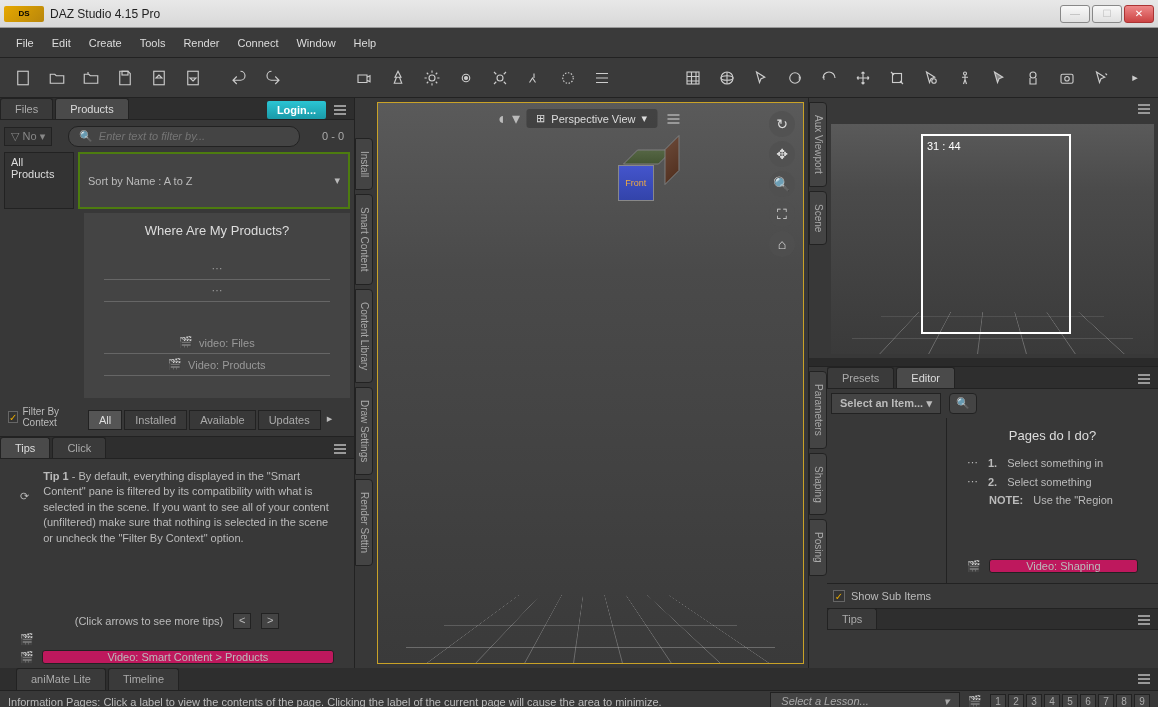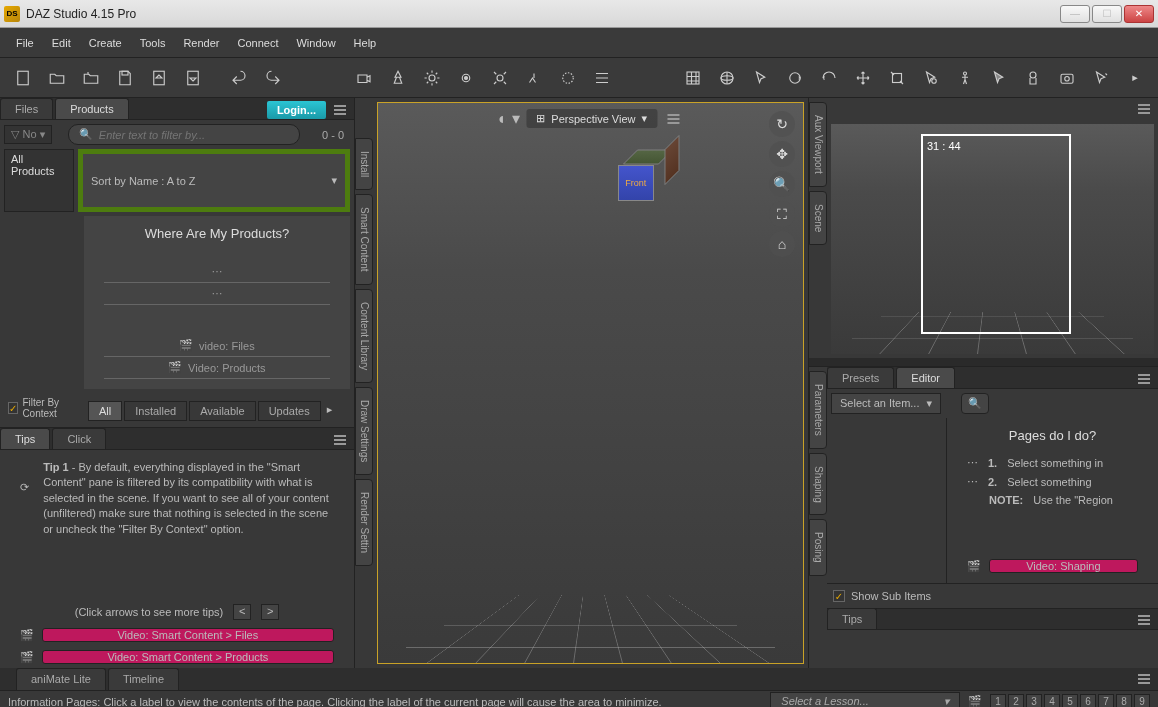--- a/index.html
+++ b/index.html
@@ -1,19 +1,19 @@
 <!DOCTYPE html>
 <html><head>
 <meta charset="utf-8">
 <style>
 * { margin: 0; padding: 0; box-sizing: border-box; font-family: Arial, sans-serif; font-size: 11px; }
 body { background: #3a3a3a; color: #bbb; overflow: hidden; width: 1158px; height: 707px; }
 
 .window-chrome { background: linear-gradient(#e8e8e8, #d8d8d8); height: 28px; display: flex; align-items: center; border-bottom: 1px solid #999; padding: 0 4px; }
-.window-icon { width: 16px; height: 16px; background: linear-gradient(135deg, #e6a800, #b8860b); margin-right: 6px; border-radius: 2px; display:flex; align-items:center; justify-content:center; font-size:8px; color:#000; font-weight:bold; }
+.window-icon { width: 40px; height: 16px; background: linear-gradient(135deg, #e6a800, #b8860b); margin-right: 6px; border-radius: 2px; display:flex; align-items:center; justify-content:center; font-size:8px; color:#000; font-weight:bold; }
 .window-title { color: #222; font-size: 12px; flex: 1; }
 .window-controls { display: flex; gap: 2px; }
 .win-btn { width: 30px; height: 18px; border: 1px solid #888; background: linear-gradient(#f8f8f8,#e0e0e0); display:flex; align-items:center; justify-content:center; font-size:10px; cursor:pointer; border-radius: 3px; }
 .win-btn.close { background: linear-gradient(#e88,#c44); color:#fff; border-color:#a33; }
 
 .menubar { background: #3a3a3a; height: 30px; display: flex; align-items: center; padding: 0 8px; gap: 2px; border-bottom: 1px solid #222; }
 .menu-item { padding: 2px 8px; color: #ddd; cursor: pointer; }
 
 .toolbar { background: #3a3a3a; height: 40px; display: flex; align-items: center; padding: 0 8px; gap: 4px; border-bottom: 1px solid #222; }
 .toolbar-btn { width: 30px; height: 30px; display:flex; align-items:center; justify-content:center; color:#ccc; cursor:pointer; border-radius: 2px; }
@@ -32,21 +32,21 @@
 .login-btn { background: linear-gradient(#2bc5d4,#1a9aa8); color: #fff; padding: 3px 10px; border-radius: 2px; cursor:pointer; font-weight:bold; }
 
 .panel-content { flex: 1; padding: 4px; overflow: hidden; display:flex; flex-direction:column; }
 .filter-row { display: flex; gap: 16px; align-items: center; height: 24px; }
 .filter-dropdown { background: #333; border: 1px solid #222; padding: 2px 6px; display:flex; align-items:center; gap:4px; color:#888; cursor:pointer; }
 .search-input { flex: 1; background: #444; border: 1px solid #222; border-radius: 10px; padding: 3px 10px; color: #999; display:flex; align-items:center; gap:6px; }
 .search-input input { background: transparent; border: none; color: #999; flex: 1; outline: none; font-style: italic; }
 .count { color:#aaa; padding: 0 6px; }
 
 .all-products { background:#333; padding:3px 6px; border:1px solid #222; color:#ddd; margin-top:4px; cursor:pointer; width: 70px; }
-.sort-dropdown { background:#444; border:5px solid #4d7c0f; padding:20px 8px; display:flex; justify-content:space-between; align-items:center; margin-top:4px; cursor:pointer; }
+.sort-dropdown { background:#444; border:2px solid #4d7c0f; padding:20px 8px; display:flex; justify-content:space-between; align-items:center; margin-top:4px; cursor:pointer; }
 
 .products-area { flex:1; background:#444; margin:4px 0 4px 80px; padding: 10px; text-align:center; position:relative; }
 .products-area h3 { color:#ddd; font-size:13px; font-weight:normal; margin-bottom: 20px; }
 .link-row { border-bottom:1px solid #666; padding:4px 0; margin:0 10px; color:#999; display:flex; align-items:center; justify-content:center; gap:6px; cursor:pointer; }
 
 .filter-context { display:flex; align-items:center; gap:6px; padding:4px; }
 .checkbox { width:12px; height:12px; background:#333; border:1px solid #666; display:inline-flex; align-items:center; justify-content:center; }
 .checkbox.checked::after { content:'✓'; color:#e6a800; font-size:10px; }
 
 .filter-tabs { display:flex; gap:2px; padding:2px 4px; margin-left: 80px; }
@@ -379,21 +379,20 @@
           <p><b>Tip 1</b><span> - By default, everything displayed in the "Smart Content" pane is filtered by its compatibility with what is selected in the scene. If you want to see all of your content (unfiltered) make sure that nothing is selected in the scene or uncheck the "Filter By Context" option.</span></p>
         </div>
       </div>
       <div class="tips-nav">
         <span>(Click arrows to see more tips)</span>
         <div class="nav-btn">&lt;</div>
         <div class="nav-btn">&gt;</div>
       </div>
       <div style="display:flex; align-items:center;">
           <span style="padding:0 8px 0 20px;">🎬</span>
-          <div class="video-link" style="flex:1; margin:4px 20px 4px 0;">Video: Smart Content &gt; Files</div>
         </div>
       <div style="display:flex; align-items:center;">
           <span style="padding:0 8px 0 20px;">🎬</span>
           <div class="video-link" style="flex:1; margin:4px 20px 4px 0;">Video: Smart Content &gt; Products</div>
         </div>
     </div>
   </div>
 
   <div class="center-panel">
     <div class="side-tabs">
@@ -471,21 +470,21 @@
             <div class="tab">Presets</div>
             <div class="tab active">Editor</div>
             <div class="tab-bar-right">
                 <div class="hamburger">
                   <span></span>
                   <span></span>
                   <span></span>
                 </div>
               </div>
           </div>
-          <div style="display:flex; gap:20px; padding:4px;">
+          <div style="display:flex; gap:8px; padding:4px;font-weight:bold;">
             <div class="item-dropdown" style="margin:0;">
               <span>Select an Item...</span>
                 <span>▾</span>
             </div>
             <div class="search-input" style="flex:0 0 28px; border-radius:4px; justify-content:center; padding:3px;">🔍</div>
           </div>
           <div style="display:flex; flex:1;">
             <div style="width:120px; border-right:1px solid #222;"></div>
             <div class="help-panel">
               <h4>Pages do I do?</h4>

